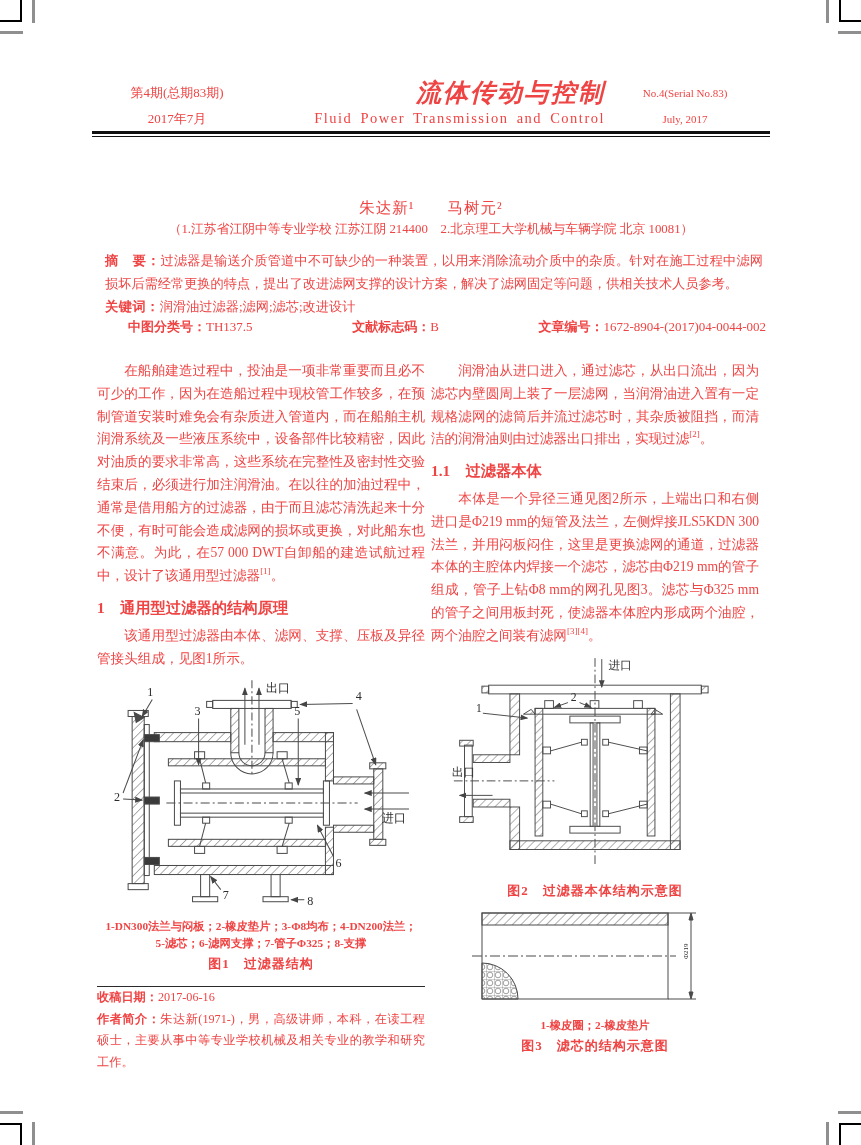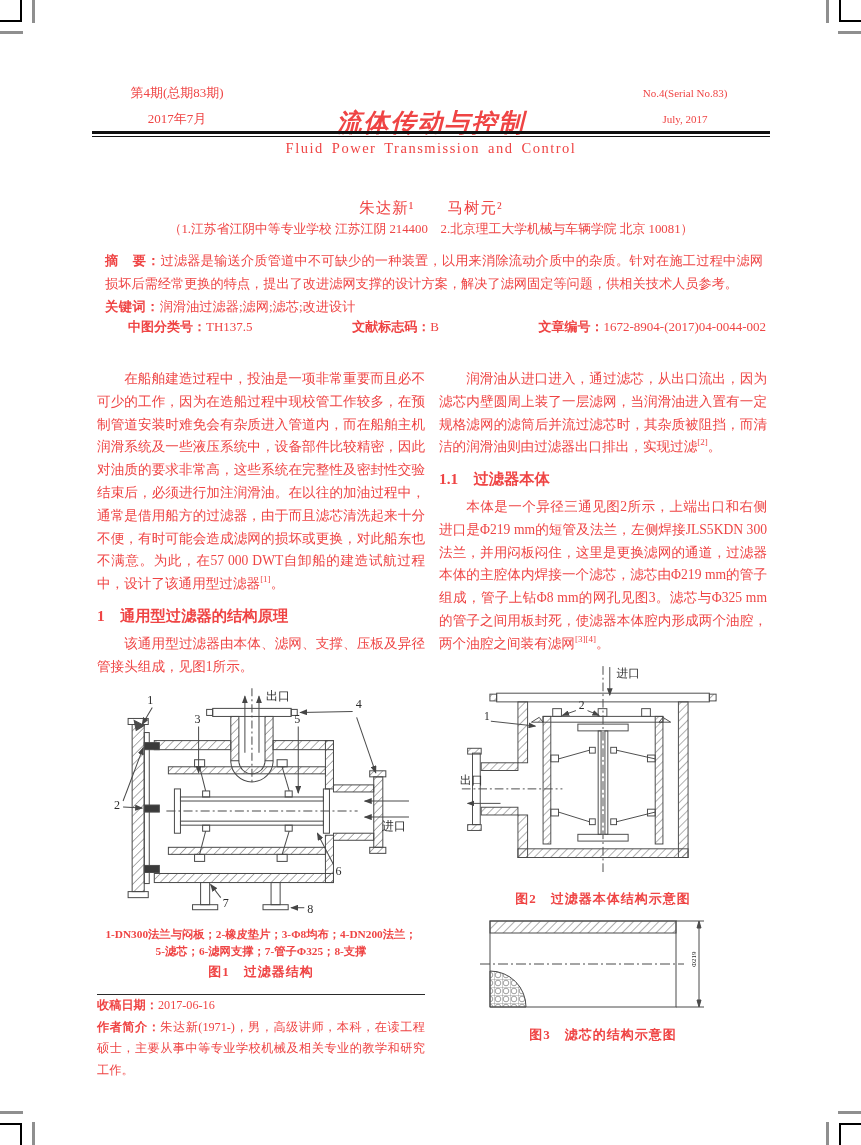--- a/index.html
+++ b/index.html
@@ -19,37 +19,37 @@
   .cm-v{width:3px;height:23px;}
   .cm-h{width:23px;height:3px;}
   .cm-v-tl{left:32px;top:0;}   .cm-h-tl{left:0;top:31px;}
   .cm-v-tr{right:32px;top:0;}  .cm-h-tr{right:0;top:31px;}
   .cm-v-bl{left:32px;bottom:0;}.cm-h-bl{left:0;bottom:31px;}
   .cm-v-br{right:32px;bottom:0;}.cm-h-br{right:0;bottom:31px;}
   
   .masthead{position:absolute;left:97px;top:80px;width:668px;display:flex;justify-content:space-between;align-items:flex-start;}
   .mh-left,.mh-right{width:160px;text-align:center;font-size:13px;line-height:26px;}
   .mh-right{font-size:11px;}
-  .mh-center{flex:1;text-align:center;margin-top:30px;}
+  .mh-center{flex:1;text-align:right;}
   .journal-cn{font-size:25px;font-weight:bold;font-style:italic;letter-spacing:2px;line-height:26px;
     font-family:"Liberation Serif","DejaVu Serif",serif;}
   .journal-en{font-size:14.5px;letter-spacing:1.5px;line-height:25px;word-spacing:3px;}
   .head-rule-thick{position:absolute;left:92px;top:131px;width:678px;border-top:3px solid #101010;}
   .head-rule-thin{position:absolute;left:92px;top:136px;width:678px;border-top:1px solid #101010;}
   
   .art-title{position:absolute;left:97px;top:148px;width:668px;text-align:center;font-size:23px;font-weight:bold;letter-spacing:3px;margin:0;}
   .authors{position:absolute;left:97px;top:198px;width:668px;text-align:center;font-size:15.5px;letter-spacing:1px;}
   .affil{position:absolute;left:97px;top:221px;width:668px;text-align:center;font-size:12.8px;}
   
   .abstract{position:absolute;left:105px;top:249px;width:658px;font-size:13.2px;line-height:23px;text-align:justify;}
   .abstract p{margin:0;}
   .abstract b{letter-spacing:0.5px;}
   .meta-row{position:absolute;left:128px;top:318px;width:638px;display:flex;justify-content:space-between;font-size:13px;}
   
-  .columns{position:absolute;left:97px;top:368px;width:670px;display:flex;gap:14px;}
+  .columns{position:absolute;left:97px;top:360px;width:670px;display:flex;gap:6px;}
   .col{width:328px;font-size:13.6px;line-height:22.8px;text-align:justify;}
   .body-p{margin:0;text-indent:2em;}
   .body-p sup{font-size:9px;line-height:0;}
   .sec-h{font-weight:bold;font-size:15.3px;margin:9px 0 5px 0;text-indent:0;}
   .sec-h .sec-num{margin-right:1em;}
   
   .figure{text-align:center;margin-top:6px;}
   .fig-legend{font-size:11.3px;font-weight:bold;line-height:17px;text-align:center;margin-top:2px;}
   .fig-caption{font-size:13px;font-weight:bold;text-align:center;line-height:20px;margin-top:2px;letter-spacing:1px;}
   svg text{font-family:"Liberation Serif","DejaVu Serif",serif;}
@@ -309,18 +309,21 @@
             <line x1="2" y1="49" x2="206" y2="49" stroke-dasharray="10 3 2 3"></line>
             <path d="M12 56 A36 36 0 0 1 48 92 L12 92 Z" fill="url(#mesh)"></path>
             <line x1="198" y1="6" x2="226" y2="6"></line>
             <line x1="198" y1="92" x2="226" y2="92"></line>
             <line x1="221" y1="8" x2="221" y2="90"></line>
             <path d="M221 6 L219 13 L223 13 Z" fill="#4a4a4a"></path>
             <path d="M221 92 L219 85 L223 85 Z" fill="#4a4a4a"></path>
           </g>
           <text x="218" y="52" font-size="7" fill="#2c2c2c" transform="rotate(-90 218 52)">Φ219</text>
         </svg>
+        <div class="fig-legend">
+          <div>1-橡皮圈；2-橡皮垫片</div>
+        </div>
         <div class="fig-caption">图3　滤芯的结构示意图</div>
       </div>
     </div>
 
   </div>
 </div>
 
 </body></html>

